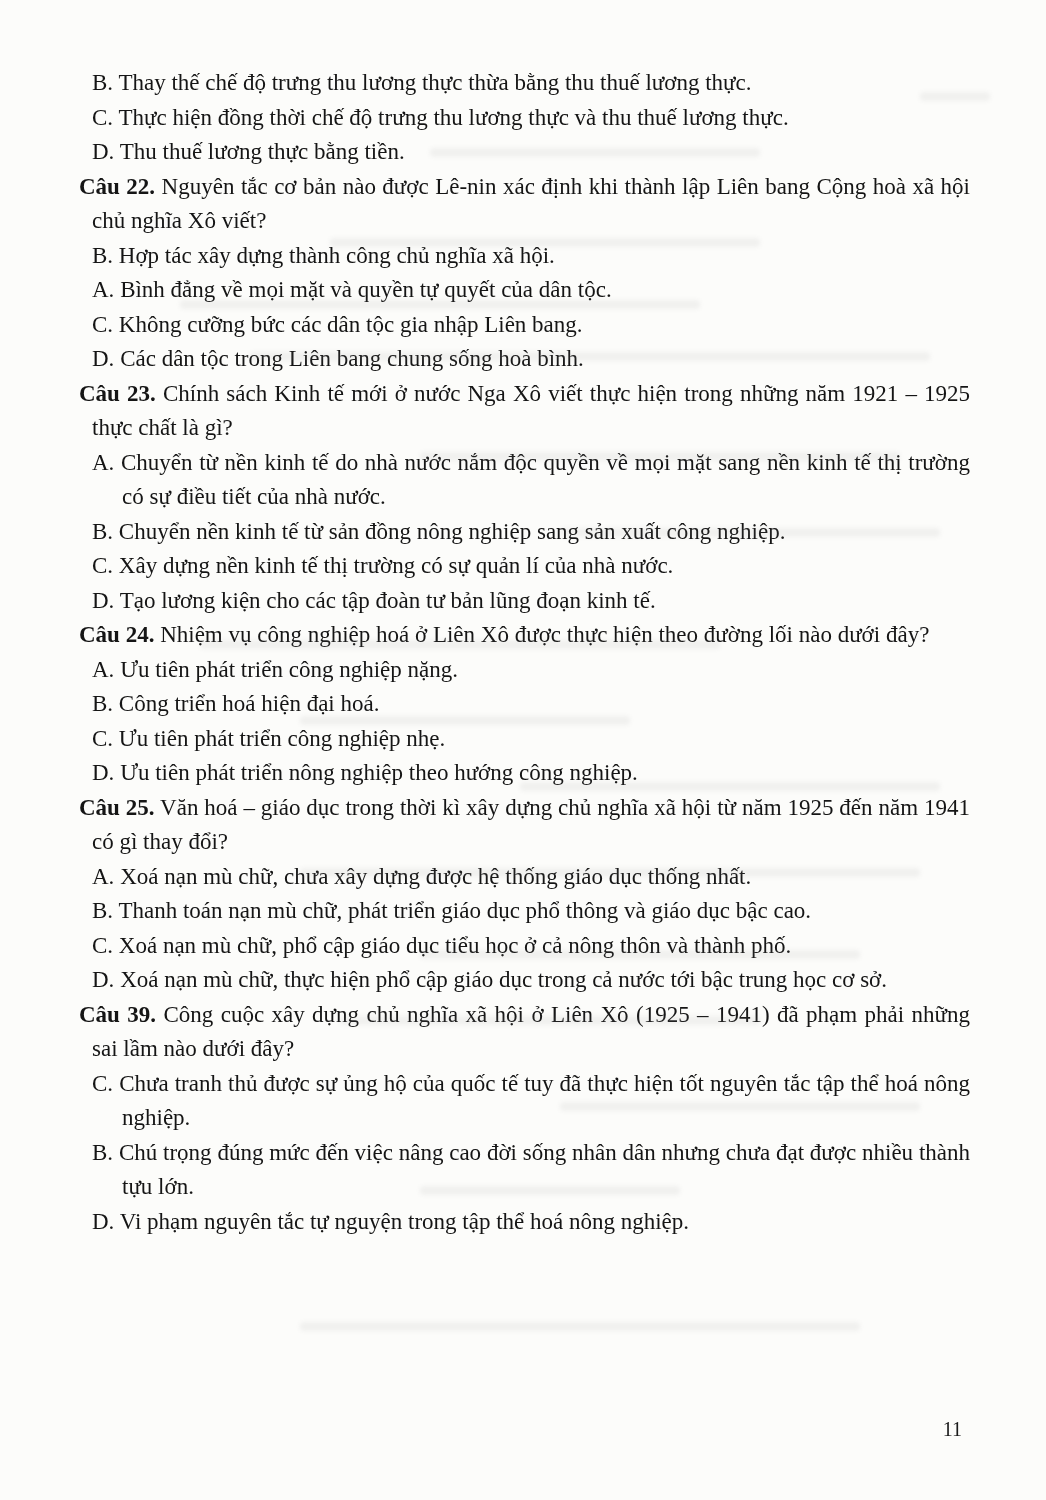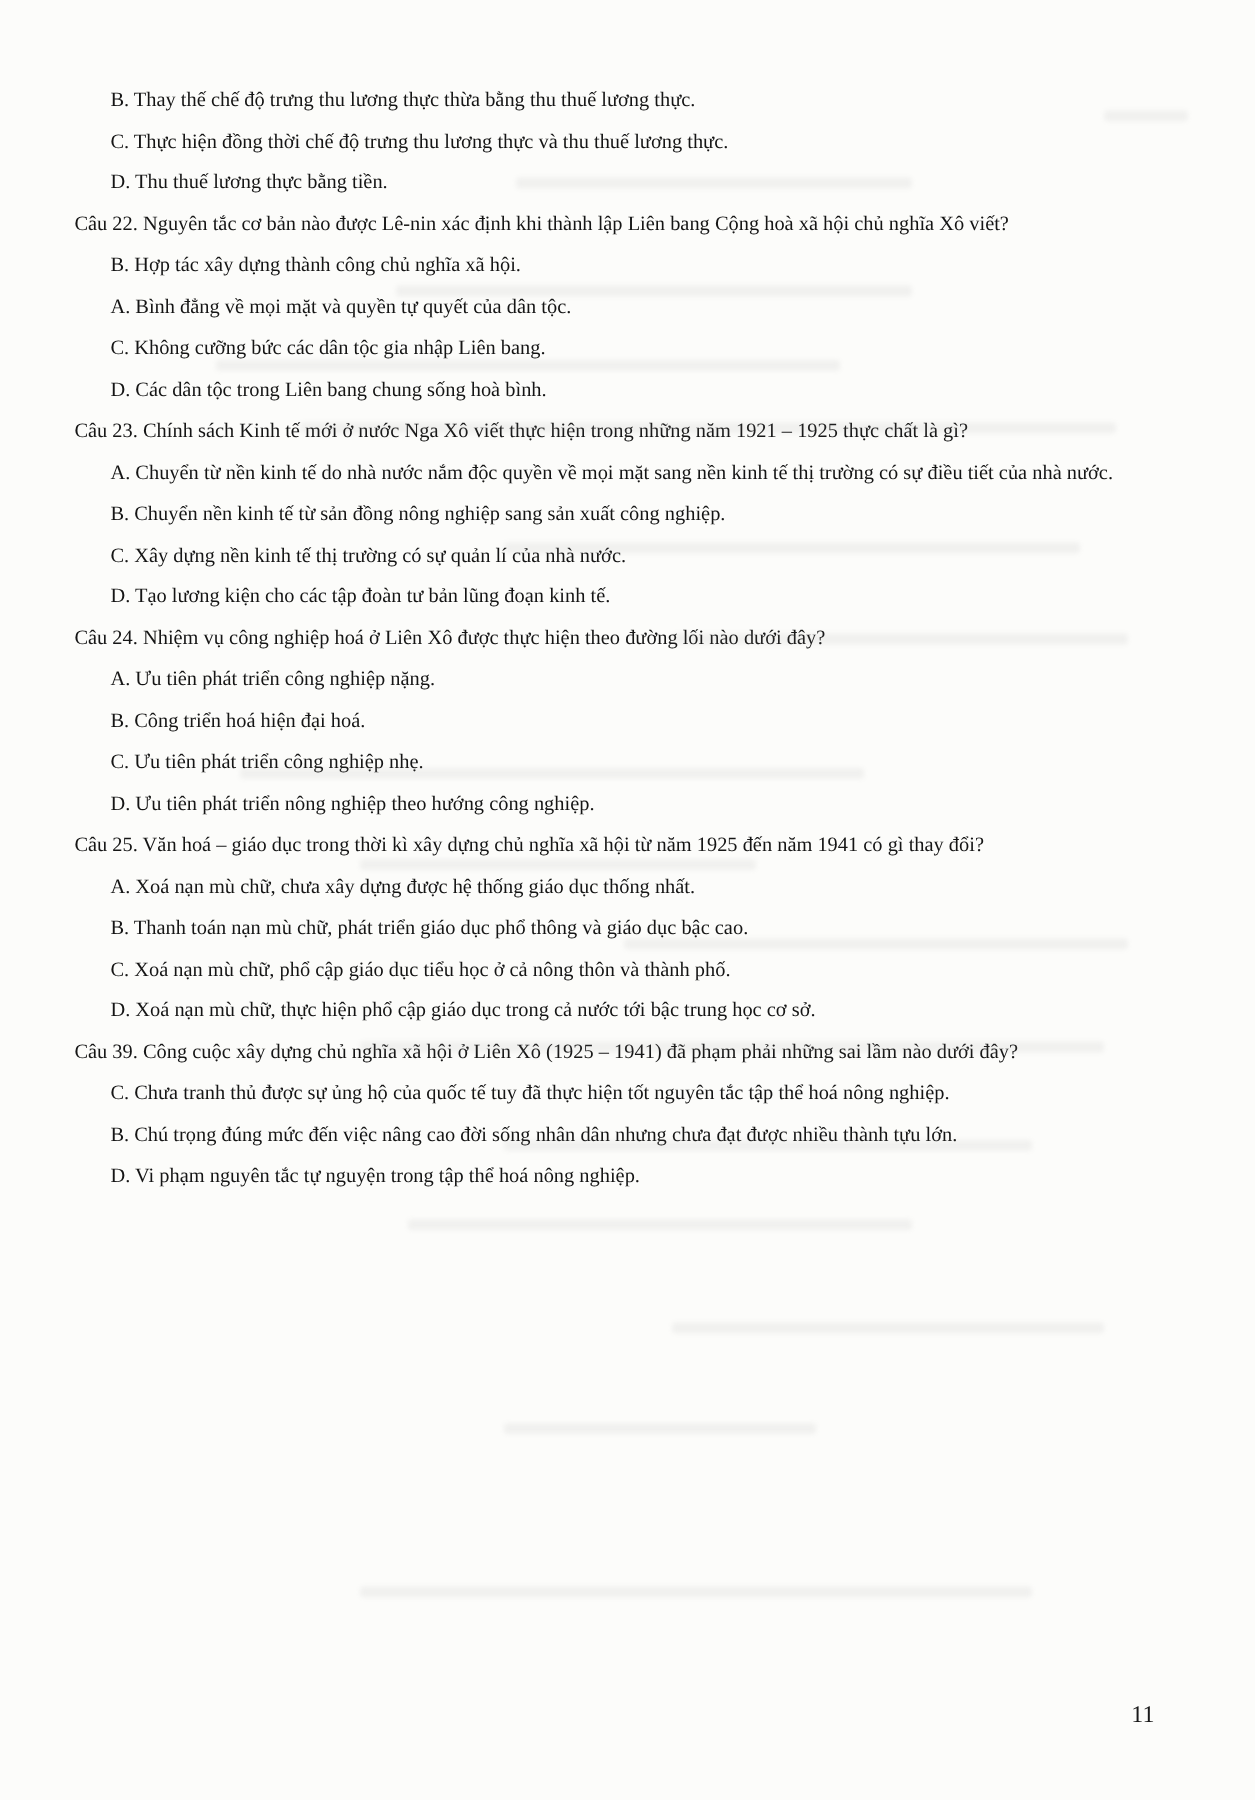--- a/index.html
+++ b/index.html
@@ -14,31 +14,32 @@
     color: #151515;
     position: relative;
     overflow: hidden;
   }
   .page {
     position: absolute;
     inset: 0;
   }
   .content {
     padding: 66px 76px 0 62px;
-    font-size: 17px;
+    font-size: 23px;
     line-height: 34.5px;
     text-align: justify;
   }
   p { margin: 0; }
   .question {
     padding-left: 30px;
     text-indent: -30px;
   }
   .q-label {
-    font-weight: 400;
+    font-weight: 700;
+    margin-left: 17px;
   }
   .opt {
     padding-left: 60px;
     text-indent: -30px;
   }
   .page-number {
     position: absolute;
     top: 1418px;
     right: 84px;
     font-size: 20px;

